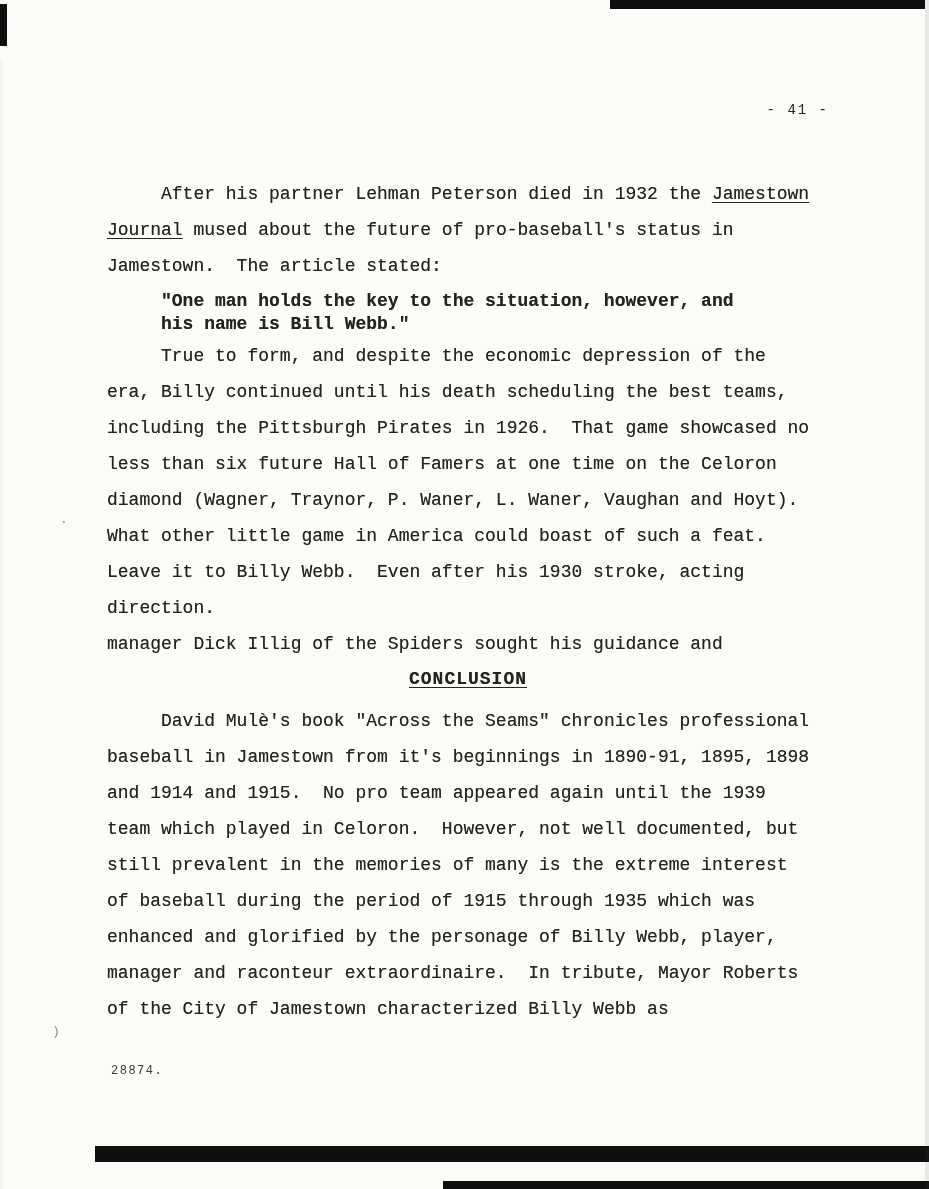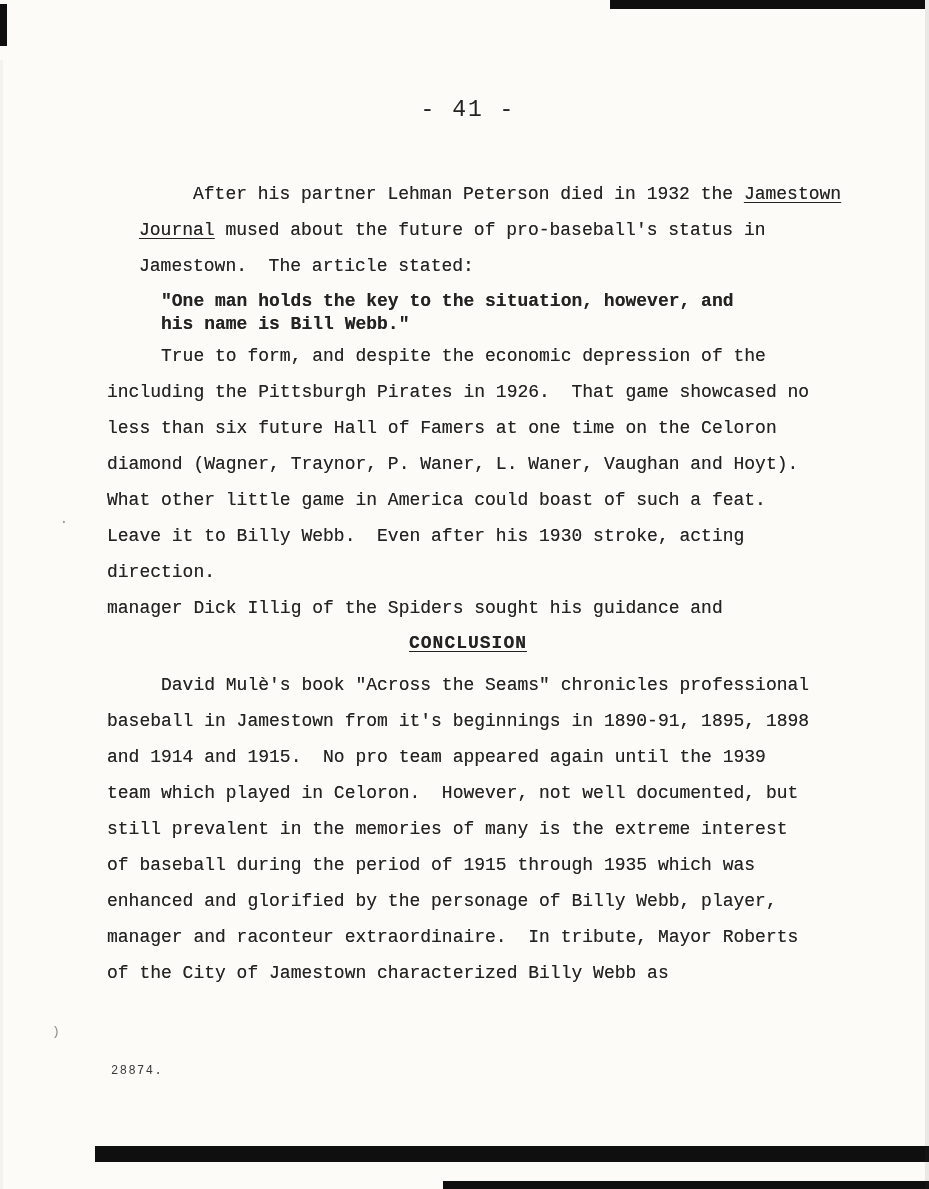--- a/index.html
+++ b/index.html
@@ -18,32 +18,32 @@
   }
   
   .content {
     position: absolute;
     left: 107px;
     top: 0;
     width: 722px;
     padding-top: 100px;
   }
   .pagenum {
-    text-align: center;
-    font-size: 23px;
+    text-align: right;
+    font-size: 14px;
     line-height: 20px;
     letter-spacing: 2px;
   }
   .line {
     white-space: pre;
     font-size: 18px;
     line-height: 36px;
     text-shadow: 0 0 0.5px rgba(20,20,20,0.55);
   }
-  .para-1 { margin-top: 56px; margin-left: 32px; }
+  .para-1 { margin-top: 56px; }
   .quote  { margin-top: 6px; margin-left: 54px; }
   .quote .line { line-height: 23px; }
   .para-2 { margin-top: 2px; }
   .heading { margin-top: 5px; text-align: center; }
   .heading .line { line-height: 24px; letter-spacing: 1px; }
   .para-3 { margin-top: 12px; }
   .u { text-decoration: underline; text-underline-offset: 3px; }
   .b { font-weight: bold; }
   .footer-num {
     position: absolute;
@@ -97,20 +97,21 @@
           <div class="line"><span>     After his partner Lehman Peterson died in 1932 the </span><span class="u">Jamestown</span></div>
           <div class="line"><span class="u">Journal</span><span> mused about the future of pro-baseball's status in</span></div>
           <div class="line"><span>Jamestown.  The article stated:</span></div>
         </div>
         <div class="quote">
           <div class="line"><span class="b">"One man holds the key to the situation, however, and</span></div>
           <div class="line"><span class="b">his name is Bill Webb."</span></div>
         </div>
         <div class="para para-2">
           <div class="line"><span>     True to form, and despite the economic depression of the</span></div>
+          <div class="line"><span>era, Billy continued until his death scheduling the best teams,</span></div>
           <div class="line"><span>including the Pittsburgh Pirates in 1926.  That game showcased no</span></div>
           <div class="line"><span>less than six future Hall of Famers at one time on the Celoron</span></div>
           <div class="line"><span>diamond (Wagner, Traynor, P. Waner, L. Waner, Vaughan and Hoyt).</span></div>
           <div class="line"><span>What other little game in America could boast of such a feat.</span></div>
           <div class="line"><span>Leave it to Billy Webb.  Even after his 1930 stroke, acting</span></div>
           <div class="line"><span>direction.</span></div>
           <div class="line"><span>manager Dick Illig of the Spiders sought his guidance and</span></div>
         </div>
         <div class="heading">
           <div class="line"><span class="u b">CONCLUSION</span></div>

